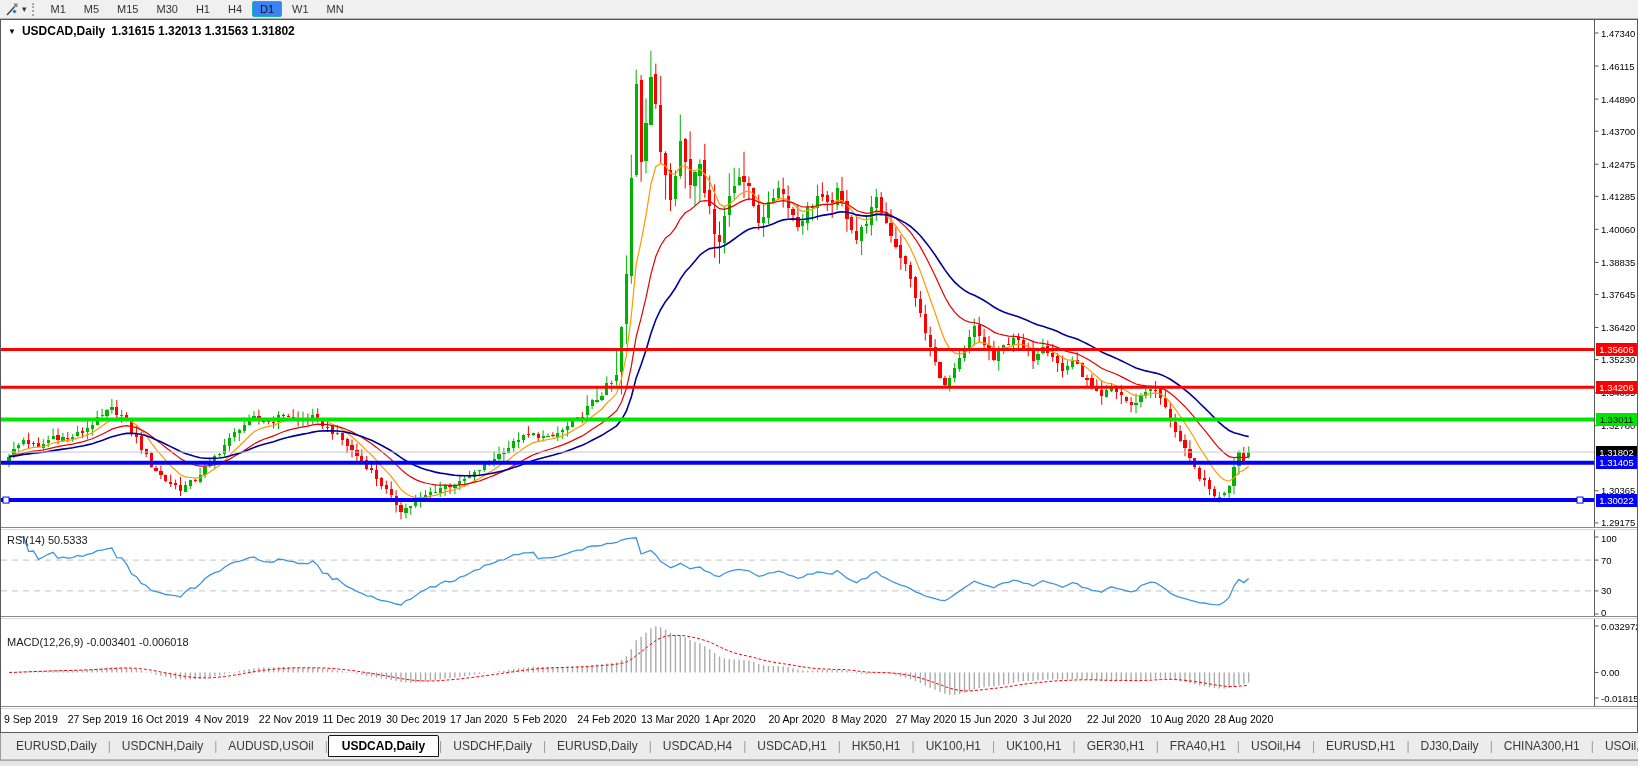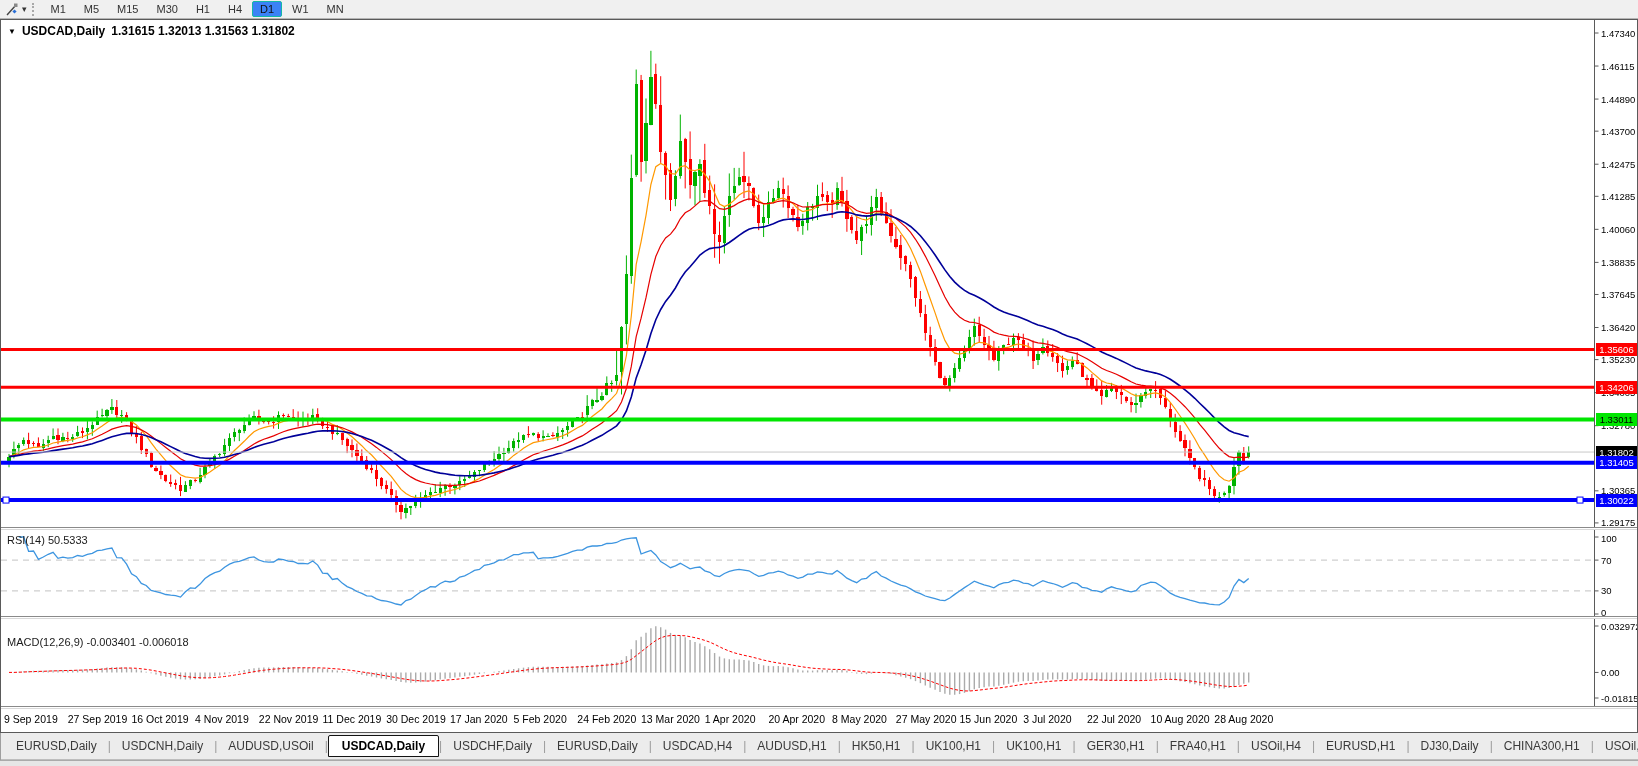--- a/index.html
+++ b/index.html
@@ -980,21 +980,21 @@
     <div class="tab">AUDUSD,USOil</div>
     <span class="tabsep">|</span>
     <div class="tab active">USDCAD,Daily</div>
     <span class="tabsep">|</span>
     <div class="tab">USDCHF,Daily</div>
     <span class="tabsep">|</span>
     <div class="tab">EURUSD,Daily</div>
     <span class="tabsep">|</span>
     <div class="tab">USDCAD,H4</div>
     <span class="tabsep">|</span>
-    <div class="tab">AUDUSD,H1</div>
+    <div class="tab">USDCAD,H1</div>
     <span class="tabsep">|</span>
     <div class="tab">HK50,H1</div>
     <span class="tabsep">|</span>
     <div class="tab">UK100,H1</div>
     <span class="tabsep">|</span>
     <div class="tab">UK100,H1</div>
     <span class="tabsep">|</span>
     <div class="tab">GER30,H1</div>
     <span class="tabsep">|</span>
     <div class="tab">FRA40,H1</div>

